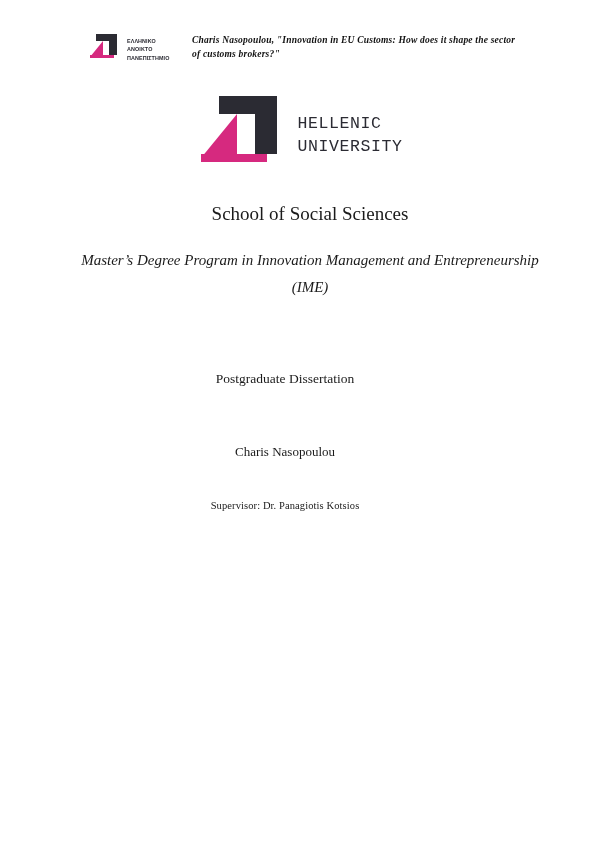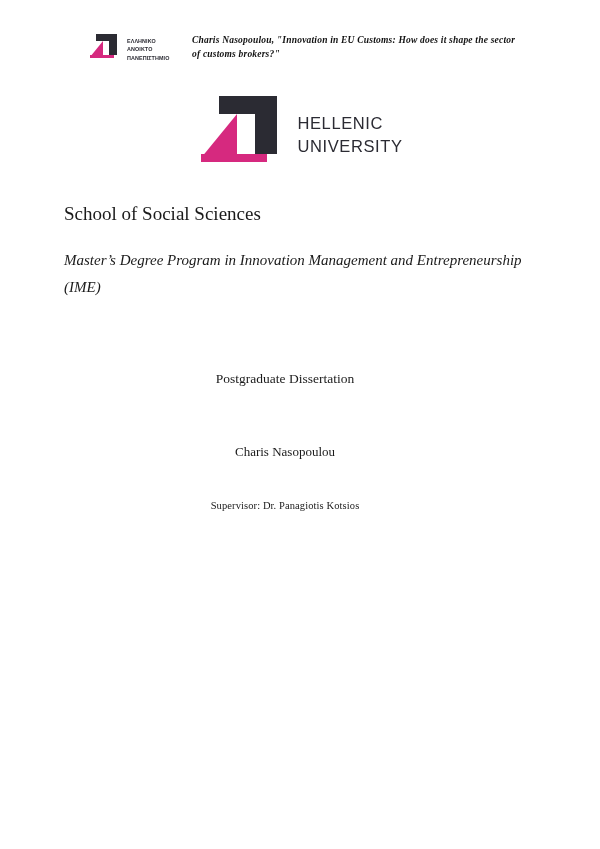--- a/index.html
+++ b/index.html
@@ -145,34 +145,35 @@
   .big-mark .mag-bar {
     position: absolute;
     left: 4px;
     top: 58px;
     width: 66px;
     height: 8px;
     background: #d6297f;
   }
   .big-words {
     margin-left: 14px;
-    font-family: Liberation Sans, sans-serif;
+    font-family: Liberation Mono, monospace;
     font-size: 16.5px;
     line-height: 1.42;
     letter-spacing: 0.6px;
     color: #2b2b33;
     padding-top: 2px;
   }
 
   
   .title-block {
     position: absolute;
     top: 200px;
-    left: 64px;
+    left: 70px;
     width: 480px;
+    text-align: center;
   }
   .school {
     font-size: 19px;
     line-height: 1.5;
     margin-bottom: 18px;
   }
   .program {
     font-size: 15px;
     line-height: 1.85;
     font-style: italic;

